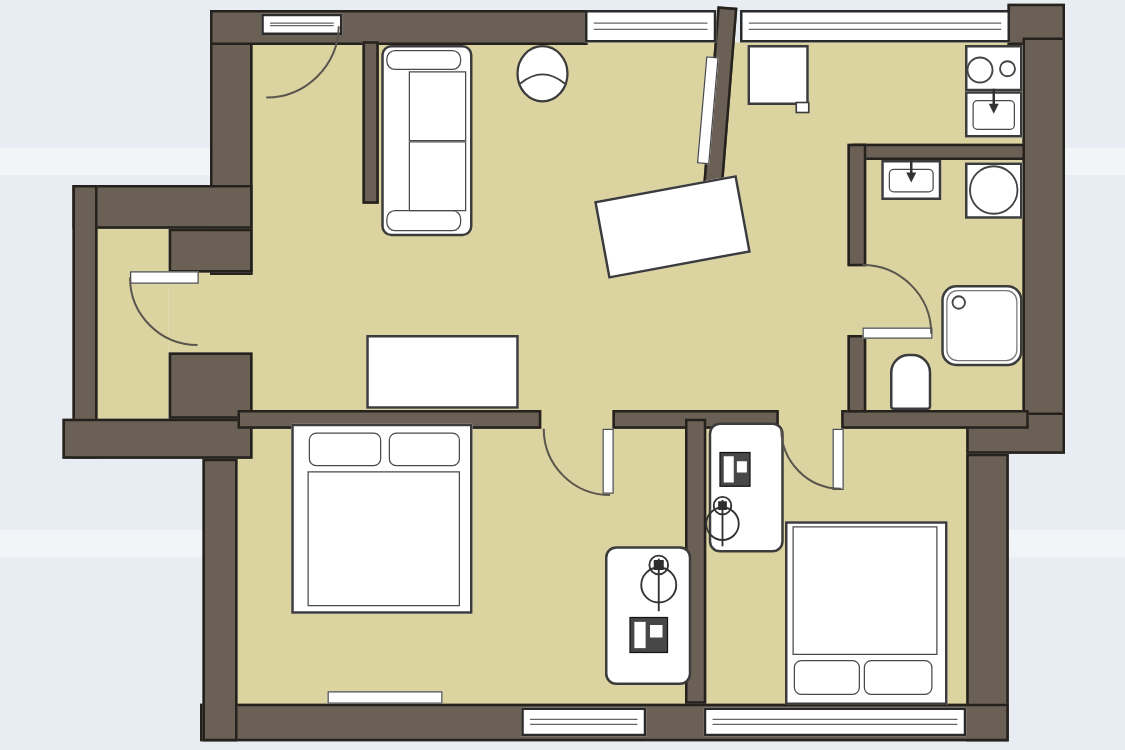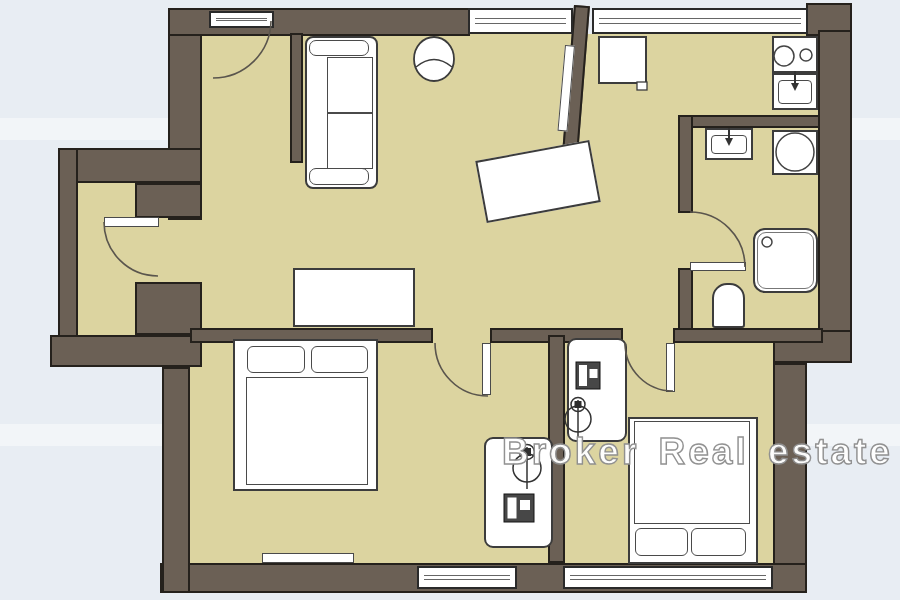--- a/index.html
+++ b/index.html
@@ -144,15 +144,14 @@
 
     <rect x="576" y="362" width="24" height="27" fill="#474747" stroke="#151515" stroke-width="1"></rect>
     <rect x="579" y="365" width="8" height="21" fill="#ffffff"></rect>
     <rect x="589.5" y="369" width="8" height="9" fill="#ffffff"></rect>
     <line x1="578" y1="400" x2="578" y2="437" stroke="#333333" stroke-width="1.5"></line>
     <circle cx="578" cy="419" r="13" fill="none" stroke="#333333" stroke-width="1.5"></circle>
     <rect x="574.5" y="401" width="7" height="7" fill="#2e2e2e"></rect>
     <circle cx="578" cy="404.5" r="7" fill="none" stroke="#333333" stroke-width="1.5"></circle>
   </svg>
 
-  <div class="watermark">Broker Real estate</div>
 
 </div>
 
 </body></html>

